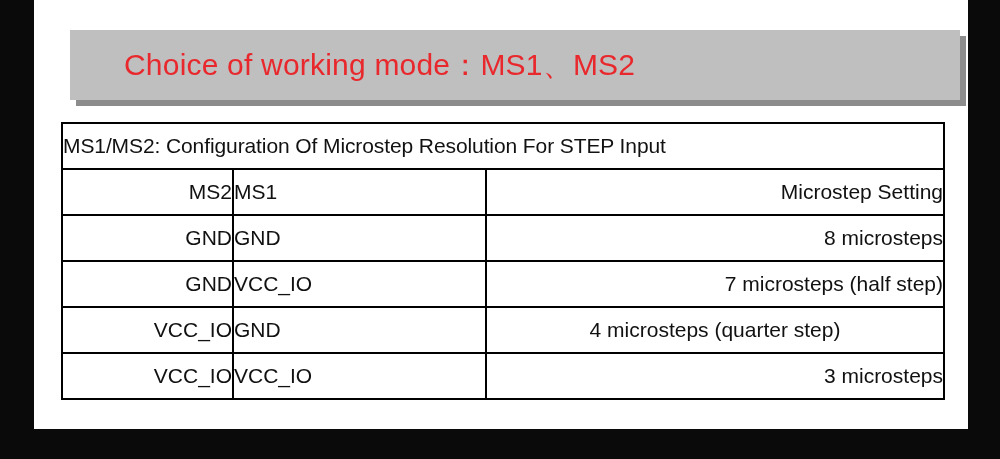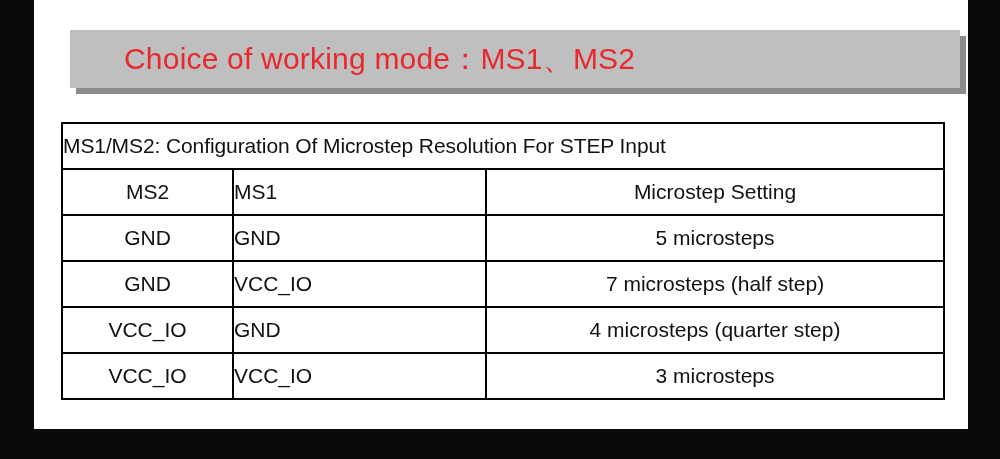--- a/index.html
+++ b/index.html
@@ -31,21 +31,21 @@
     height: 429px;
     background: #ffffff;
   }
 
   
   #title-banner {
     position: absolute;
     left: 36px;          
     top: 30px;
     width: 890px;
-    height: 58px;
+    height: 70px;
     background: #bfbfbf;
     box-shadow: 6px 6px 0 0 #8c8c8c;
   }
   #title-text {
     position: absolute;
     left: 54px;
     top: 50%;
     transform: translateY(-50%);
     color: #e8282c;
     font-size: 30px;
@@ -85,23 +85,23 @@
     font-size: 22px;
     letter-spacing: -0.1px;
     padding-left: 30px;
   }
 
   
   col.c1 { width: 171px; }
   col.c2 { width: 253px; }
   col.c3 { width: 458px; }
 
-  td.col-ms2      { padding-left: 30px; text-align: center; }
+  td.col-ms2      { padding-left: 30px; text-align: right; }
   td.col-ms1      { text-align: left; }
-  td.col-setting  { padding-left: 70px; text-align: center; }
+  td.col-setting  { padding-left: 70px; text-align: right; }
   td.col-setting.center { padding-left: 0; text-align: center; border-radius: 7px; }
 
   tr.last-row td { height: 46px; }
 </style>
 </head>
 <body>
 
 <div id="stage">
 
   <div id="slide">
@@ -123,21 +123,21 @@
 
         <tr>
           <td class="col-ms2">MS2</td>
           <td class="col-ms1">MS1</td>
           <td class="col-setting">Microstep Setting</td>
         </tr>
 
         <tr>
           <td class="col-ms2">GND</td>
           <td class="col-ms1">GND</td>
-          <td class="col-setting">5 microsteps</td>
+          <td class="col-setting">8 microsteps</td>
         </tr>
 
         <tr>
           <td class="col-ms2">GND</td>
           <td class="col-ms1">VCC_IO</td>
           <td class="col-setting">7 microsteps (half step)</td>
         </tr>
 
         <tr>
           <td class="col-ms2">VCC_IO</td>

